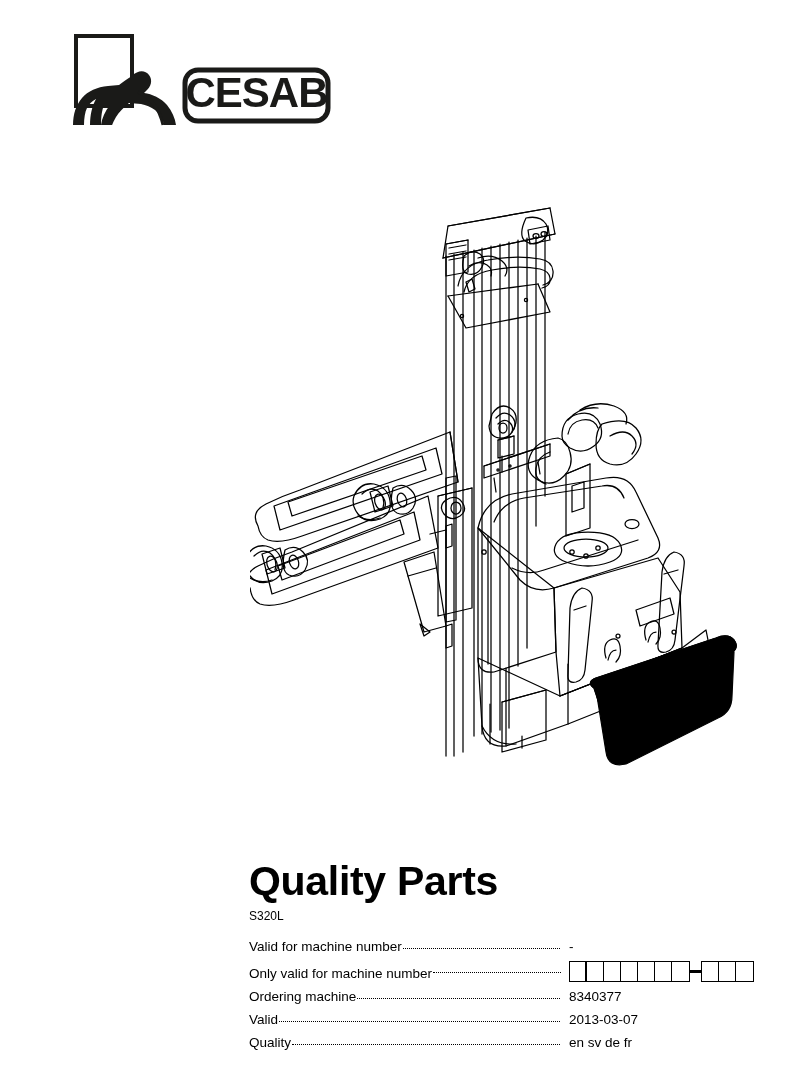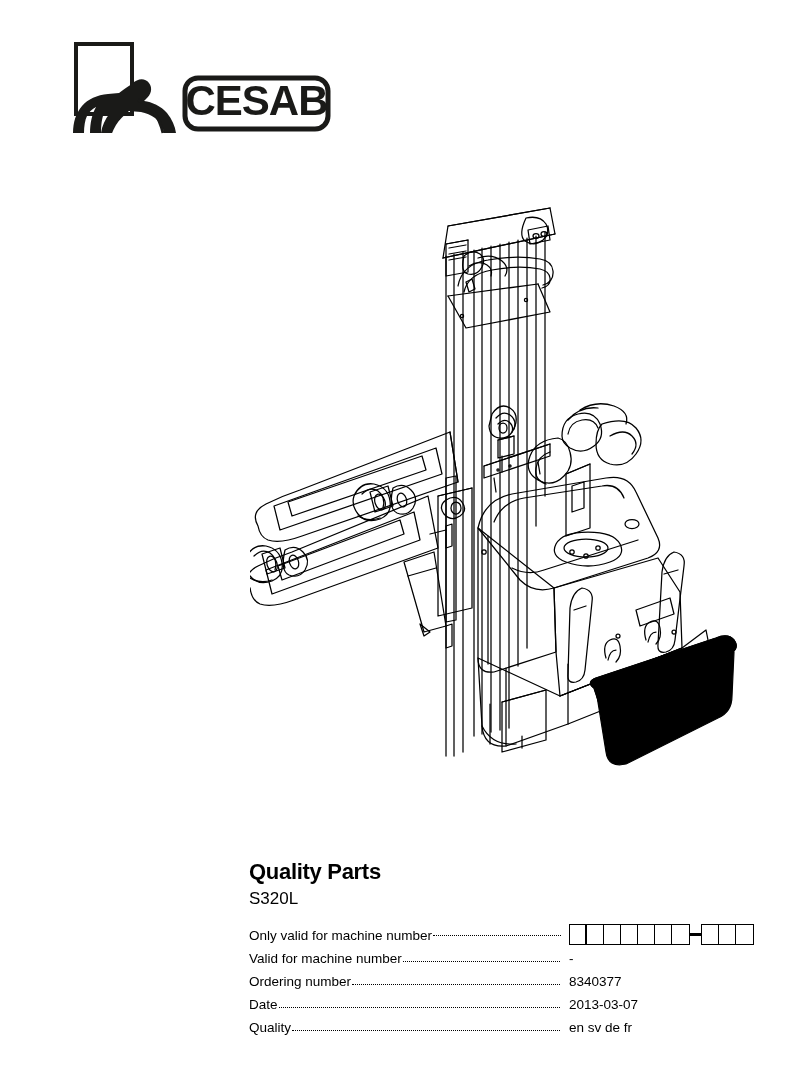--- a/index.html
+++ b/index.html
@@ -13,21 +13,21 @@
     position: relative;
     overflow: hidden;
     font-family: "Liberation Sans", sans-serif;
     color: #000000;
   }
 
   
   #logo-block {
     position: absolute;
     left: 72px;
-    top: 40px;
+    top: 32px;
     width: 260px;
     height: 102px;
   }
   #logo-block svg { display: block; }
 
   
   #illustration {
     position: absolute;
     left: 250px;
     top: 196px;
@@ -37,29 +37,29 @@
   #illustration svg { display: block; }
 
   
   #title-block {
     position: absolute;
     left: 249px;
     top: 860px;
     width: 520px;
   }
   #doc-title {
-    font-size: 22px;
+    font-size: 41px;
     font-weight: bold;
     letter-spacing: -0.3px;
     line-height: 1.05;
     margin: 0 0 7px 0;
     white-space: nowrap;
   }
   #model-name {
-    font-size: 17px;
+    font-size: 12px;
     font-weight: normal;
     margin: 0 0 9px 0;
     line-height: 1.1;
   }
 
   
   #spec-table {
     font-size: 13.5px;
     line-height: 1.0;
   }
@@ -343,20 +343,26 @@
   </svg>
 </div>
 
 <div id="title-block">
 
   <div id="doc-title">Quality Parts</div>
   <div id="model-name">S320L</div>
 
   <div id="spec-table">
 
+    <div class="spec-row">
+      <span class="spec-label">Valid for machine number</span>
+      <span class="spec-leader"></span>
+      <span class="spec-value">-</span>
+    </div>
+
     <div class="spec-row boxes-row">
       <span class="spec-label">Only valid for machine number</span>
       <span class="spec-leader"></span>
       <span class="mn-boxes">
         <span class="mn-group">
           <span class="mn-cell thick-right"></span>
           <span class="mn-cell"></span>
           <span class="mn-cell"></span>
           <span class="mn-cell"></span>
           <span class="mn-cell"></span>
@@ -366,33 +372,27 @@
         <span class="mn-dash"></span>
         <span class="mn-group">
           <span class="mn-cell"></span>
           <span class="mn-cell"></span>
           <span class="mn-cell"></span>
         </span>
       </span>
     </div>
 
     <div class="spec-row">
-      <span class="spec-label">Valid for machine number</span>
-      <span class="spec-leader"></span>
-      <span class="spec-value">-</span>
-    </div>
-
-    <div class="spec-row">
-      <span class="spec-label">Ordering number</span>
+      <span class="spec-label">Ordering machine</span>
       <span class="spec-leader"></span>
       <span class="spec-value">8340377</span>
     </div>
 
     <div class="spec-row">
-      <span class="spec-label">Date</span>
+      <span class="spec-label">Valid</span>
       <span class="spec-leader"></span>
       <span class="spec-value">2013-03-07</span>
     </div>
 
     <div class="spec-row">
       <span class="spec-label">Quality</span>
       <span class="spec-leader"></span>
       <span class="spec-value">en sv de fr</span>
     </div>
 

